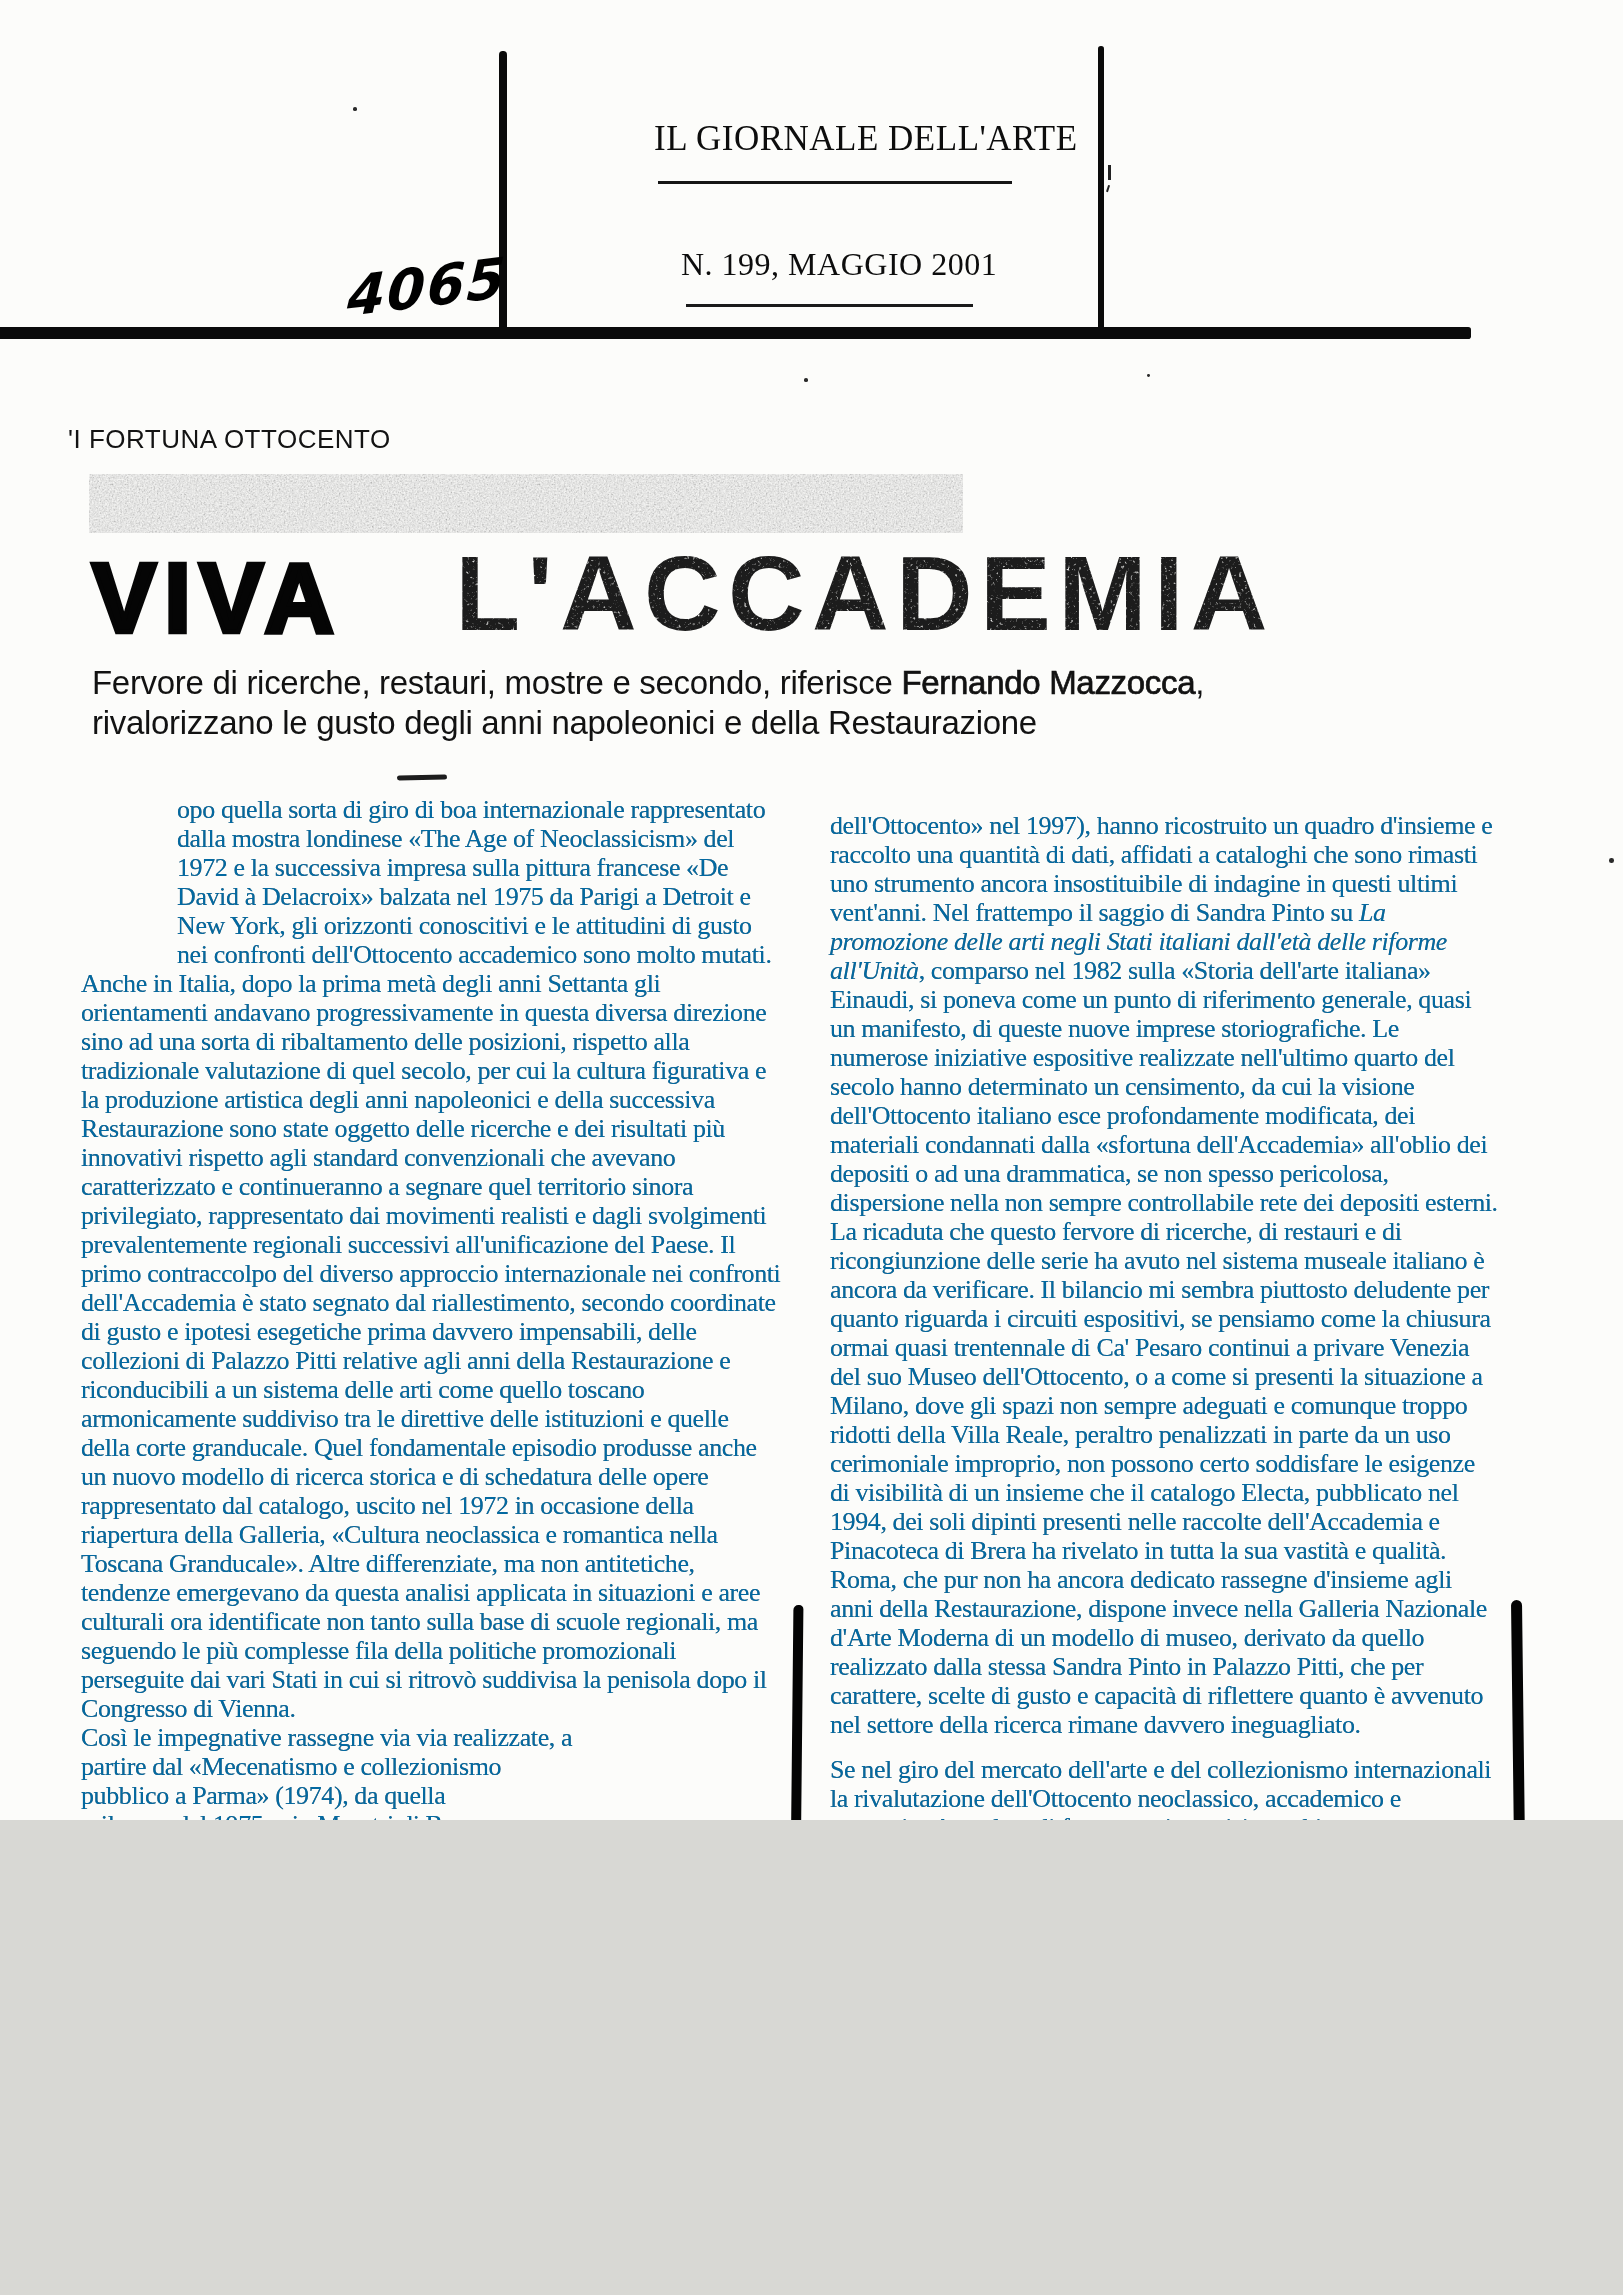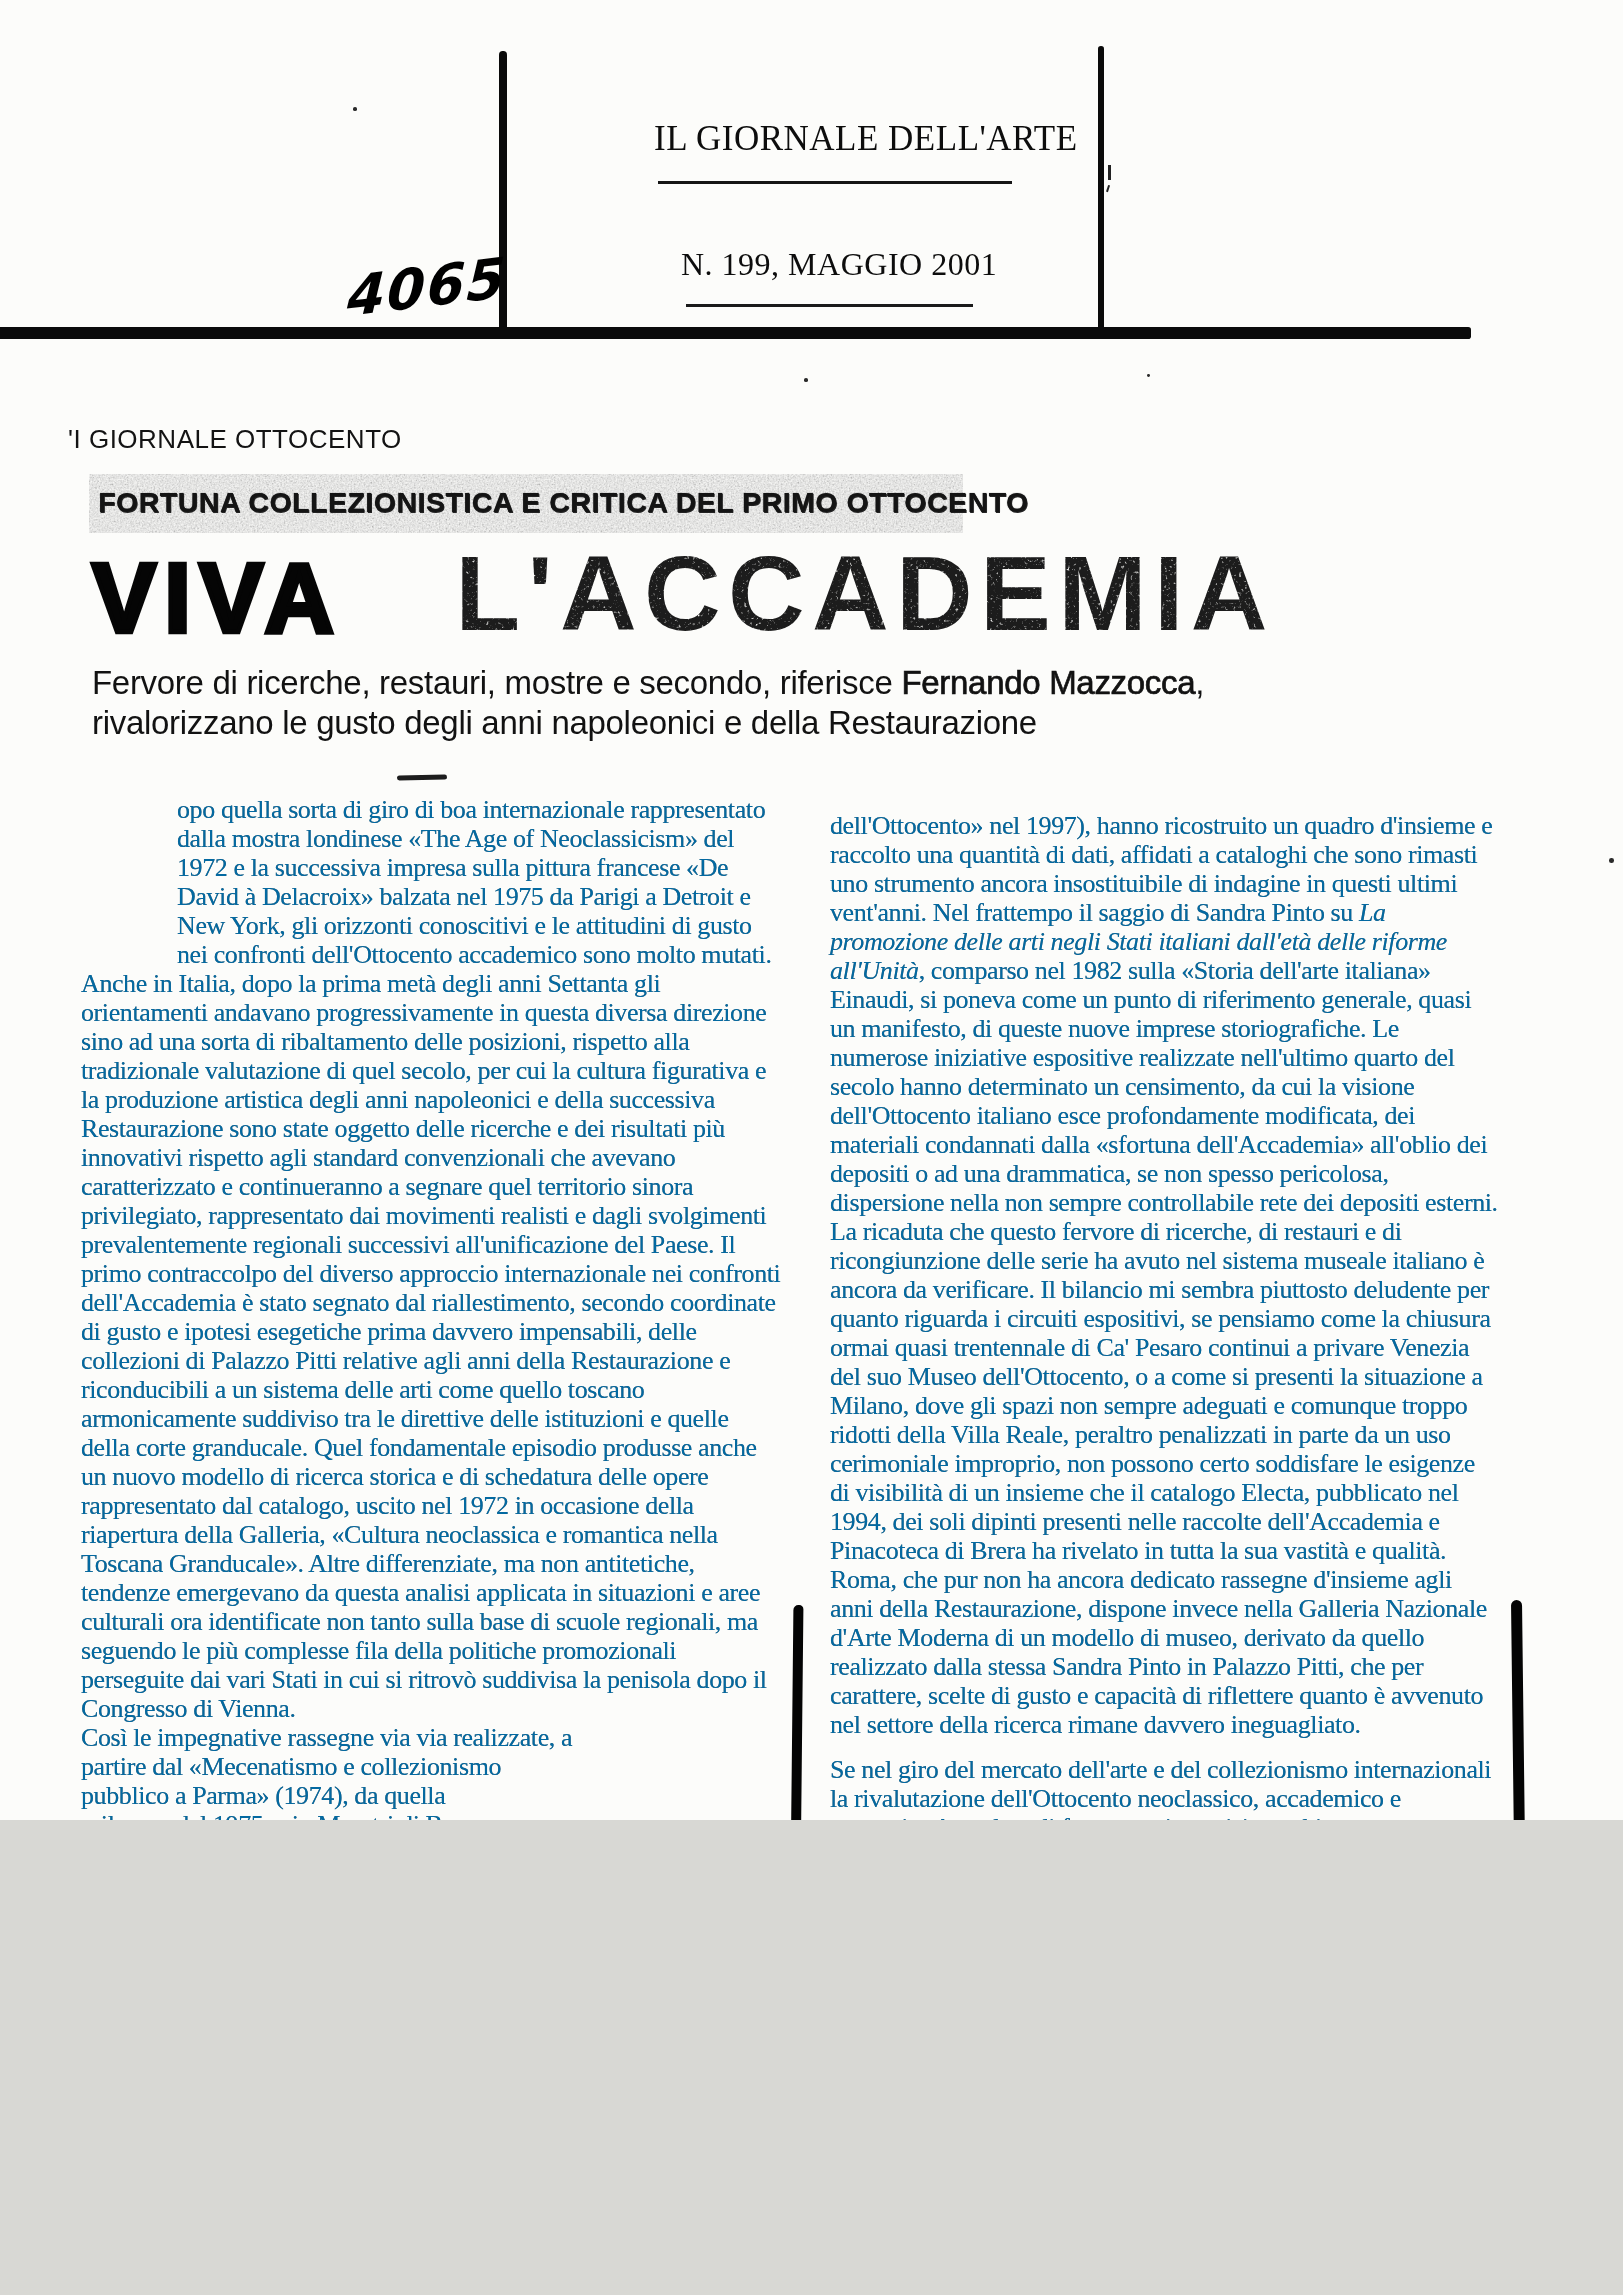--- a/index.html
+++ b/index.html
@@ -91,36 +91,35 @@
   <div class="top-rule"></div>
 
   <div class="speck" style="left:353px;top:107px;width:3.7px;height:3.7px;"></div>
   <div class="speck" style="left:804px;top:378px;width:3.7px;height:3.7px;"></div>
   <div class="speck" style="left:1147px;top:374px;width:2.8px;height:2.8px;"></div>
   <div class="speck" style="left:1609px;top:858px;width:4.6px;height:4.6px;"></div>
   <div class="speck" style="left:779px;top:2009px;width:4.6px;height:7.3px;border-radius:1.8px;background:#555;"></div>
   <div class="speck" style="left:1001px;top:2195px;width:3.7px;height:3.7px;"></div>
   <div class="speck" style="left:1304px;top:2243px;width:2.8px;height:2.8px;background:#666;"></div>
 
-  <div class="section-label">'I GIORNALE OTTOCENTO</div>
+  <div class="section-label">'I FORTUNA OTTOCENTO</div>
 
   <div class="kicker">
     <svg class="band" preserveAspectRatio="none" viewBox="0 0 952 64" width="874" height="59">
       <defs>
         <filter id="bandNoise" x="0" y="0" width="100%" height="100%">
           <feTurbulence type="fractalNoise" baseFrequency="0.55" numOctaves="3" seed="11" stitchTiles="stitch"></feTurbulence>
           <feColorMatrix type="saturate" values="0"></feColorMatrix>
           <feComponentTransfer>
               <feFuncA type="linear" slope="0.9" intercept="0"></feFuncA>
             </feComponentTransfer>
         </filter>
       </defs>
       <rect x="0" y="0" width="100%" height="100%" filter="url(#bandNoise)" opacity="0.85"></rect>
     </svg>
-    <div class="kicker-text">FORTUNA COLLEZIONISTICA E CRITICA DEL PRIMO OTTOCENTO</div>
   </div>
 
   <div class="headline-viva">VIVA</div>
 
   <svg class="headline-acc" width="854" height="119" viewBox="0 0 930 130">
     <defs>
       <filter id="glyphNoise" x="-5%" y="-5%" width="110%" height="110%">
         <feTurbulence type="fractalNoise" baseFrequency="0.32" numOctaves="4" seed="7" result="noise"></feTurbulence>
         <feColorMatrix in="noise" type="matrix" values="0 0 0 0 0  0 0 0 0 0  0 0 0 0 0  1.6 1.6 1.6 0 -1.1" result="noiseAlpha"></feColorMatrix>
         <feComposite in="noiseAlpha" in2="SourceAlpha" operator="in" result="speck"></feComposite>

